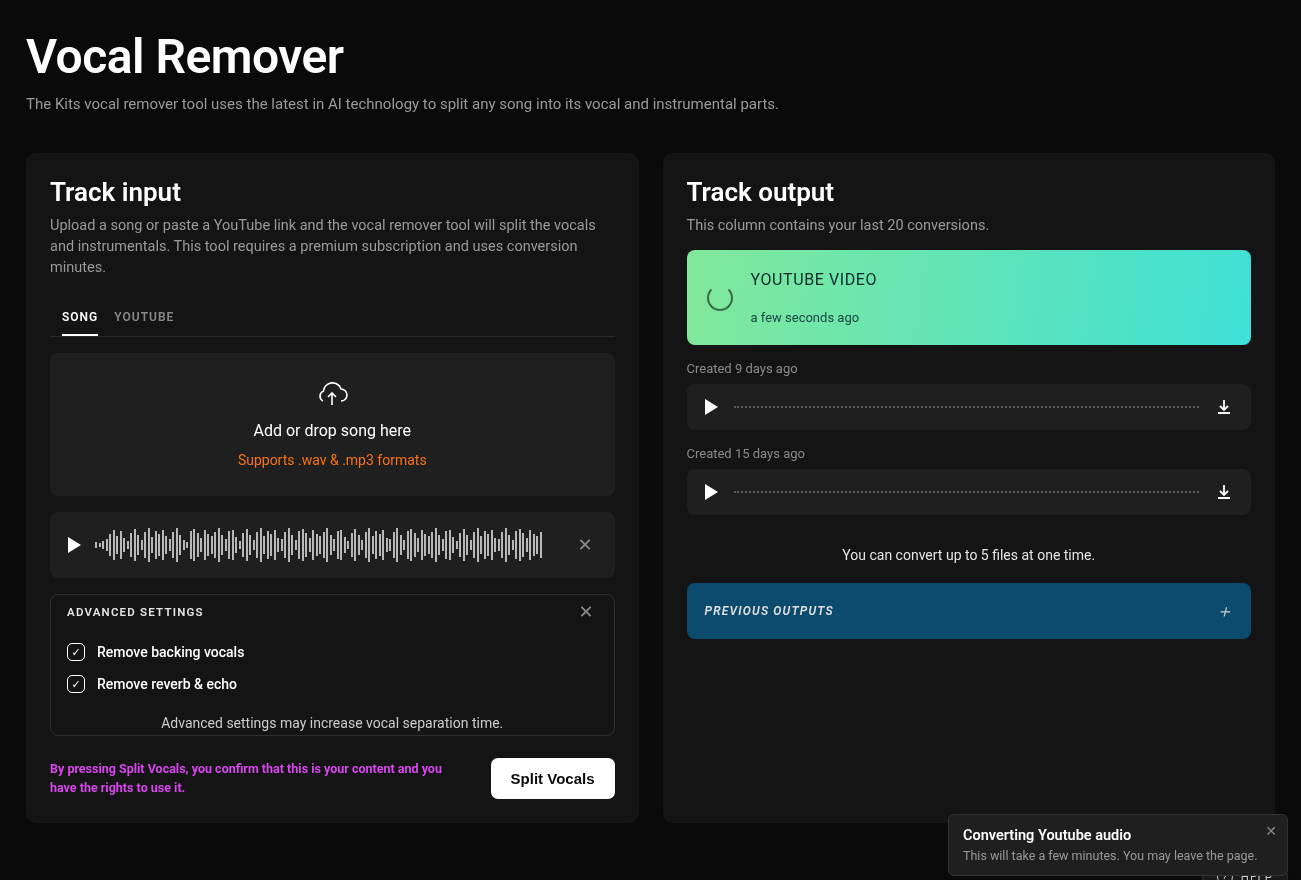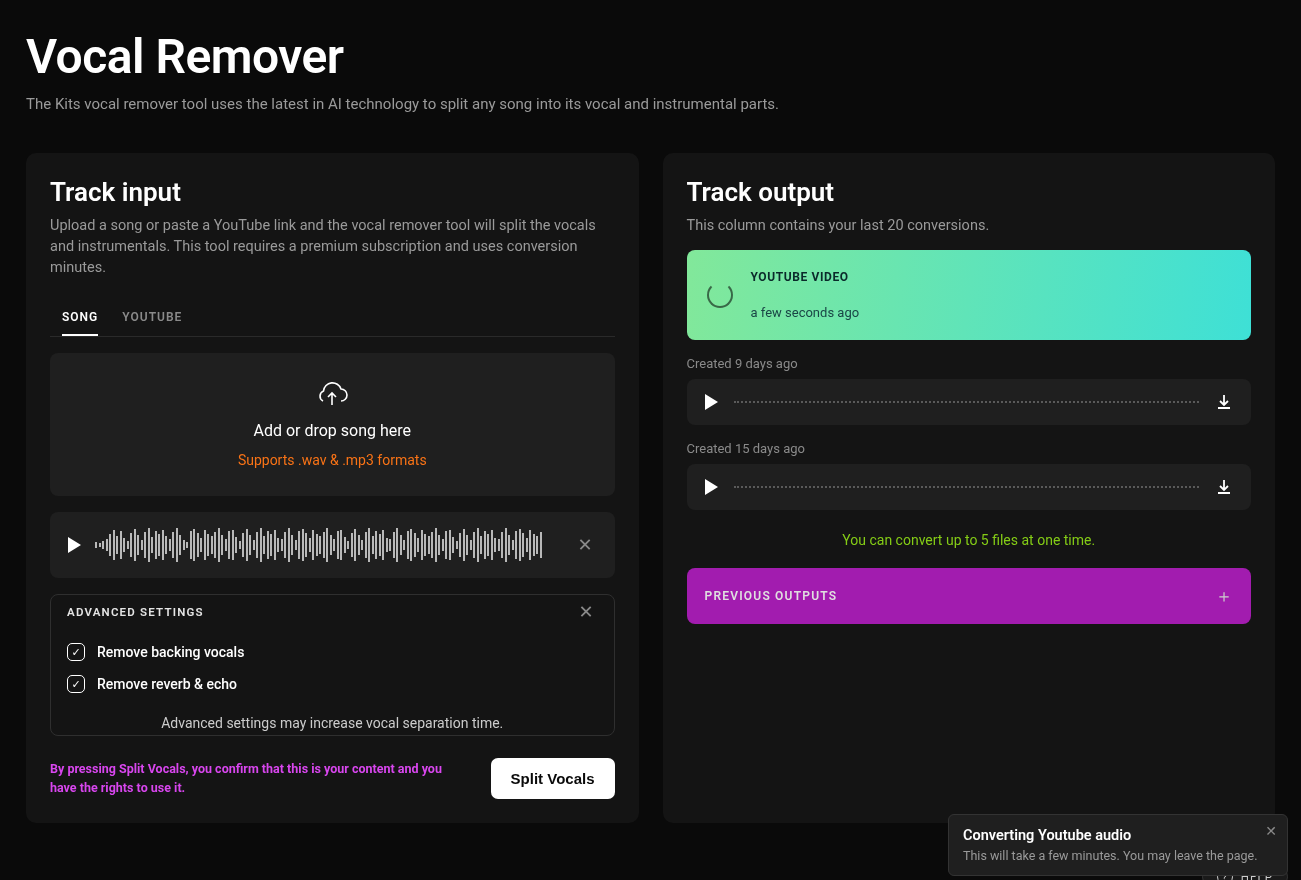--- a/index.html
+++ b/index.html
@@ -41,21 +41,21 @@
   font-weight: 600;
 }
 .panel-desc {
   color: #9a9a9a;
   font-size: 14.5px;
   margin-top: 8px;
   line-height: 1.45;
 }
 .tabs {
   display: flex;
-  gap: 24px;
+  gap: 16px;
   margin-top: 22px;
   border-bottom: 1px solid #2a2a2a;
   padding-left: 12px;
 }
 .tab {
   font-size: 12px;
   letter-spacing: 1px;
   font-weight: 600;
   color: #8a8a8a;
   padding: 10px 0;
@@ -171,22 +171,22 @@
   align-items: center;
   gap: 18px;
 }
 .spinner {
   width: 26px; height: 26px;
   border: 2.5px solid rgba(0,0,0,0.55);
   border-top-color: transparent;
   border-radius: 50%;
 }
 .proc-label {
-  font-size: 12px;
-  font-weight: 700;
+  font-size: 16px;
+  font-weight: 400;
   letter-spacing: 0.6px;
   color: #0a2a2a;
 }
 .proc-time { font-size: 13px; color: #1a4646; margin-top: 21px; }
 .created-label {
   color: #8a8a8a;
   font-size: 13px;
   margin-top: 16px;
 }
 .output-track {
@@ -199,32 +199,33 @@
   gap: 16px;
 }
 .dashed-line {
   flex: 1;
   height: 1px;
   border-top: 2px dotted #5a5a5a;
 }
 .download-icon { width: 18px; height: 18px; cursor: pointer; }
 .limit-note {
   text-align: center;
-  color: #84cc16;
+  color: #e5e5e5;
   font-size: 14px;
-  margin: 22px 0 20px;
+  margin: 32px 0 20px;
 }
 .prev-outputs {
-  background: #a21caf;
+  background: #0c4a6e;
   border-radius: 8px;
   padding: 16px 18px;
   display: flex;
   justify-content: space-between;
   align-items: center;
   cursor: pointer;
+  font-style: italic;
 }
 .prev-label {
   font-size: 12px;
   letter-spacing: 1.2px;
   font-weight: 600;
   color: #e0e0e0;
 }
 .plus-icon { color: #cccccc; font-size: 18px; }
 
 .toast {

